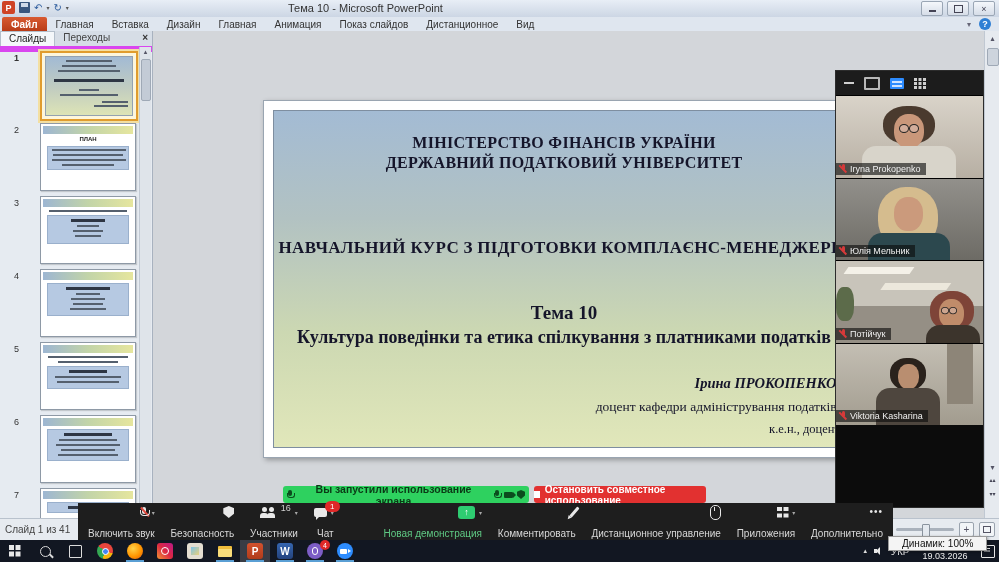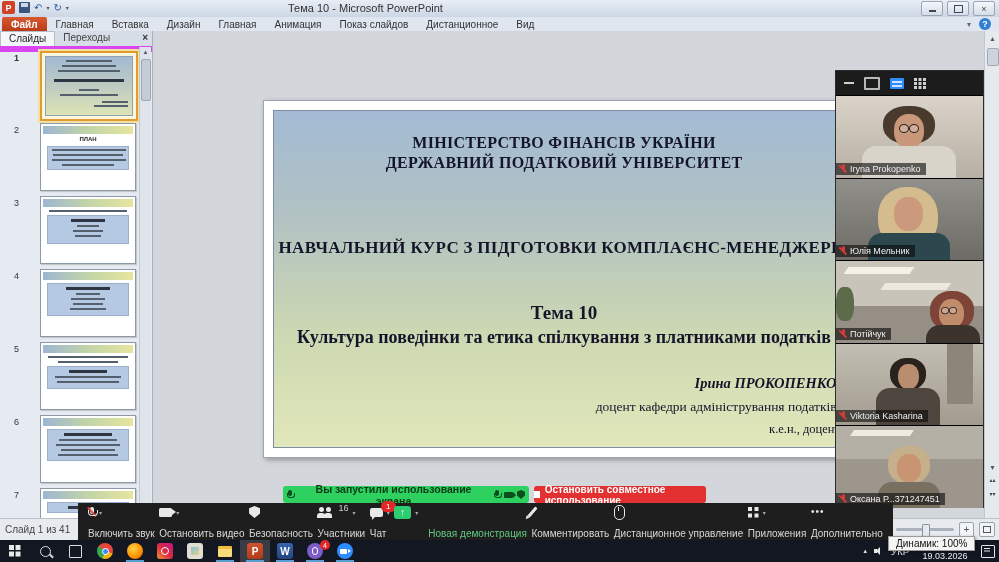--- a/index.html
+++ b/index.html
@@ -144,21 +144,21 @@
   .t5 .pbody{left:42px;top:56px;width:62px;height:28px;background:#7a7062;}
   .nametag{position:absolute;left:0;bottom:3px;display:flex;align-items:center;gap:3px;
            background:rgba(12,12,12,.62);color:#f0f0f0;font-size:9px;padding:1px 5px 1px 3px;max-width:135px;white-space:nowrap;}
   .mic-off{width:8px;height:10px;position:relative;flex:none;}
   .mic-off::before{content:"";position:absolute;left:2.5px;top:0;width:3px;height:6px;background:#d63a3a;border-radius:2px;}
   .mic-off::after{content:"";position:absolute;left:-1px;top:4px;width:10px;height:1.5px;background:#d63a3a;transform:rotate(45deg);}
 
   
   .ztoolbar{position:absolute;left:78px;top:503px;width:815px;height:37px;background:#1e1e1e;z-index:50;
             display:flex;align-items:center;justify-content:space-between;padding:0 10px;box-sizing:border-box;}
-  .zitem{display:flex;flex-direction:column;align-items:flex-start;gap:8px;position:relative;}
+  .zitem{display:flex;flex-direction:column;align-items:flex-end;gap:8px;position:relative;}
   .zlabel{font-size:10px;color:#d8d8d8;white-space:nowrap;}
   .zlabel.green{color:#5fc983;margin-left:34px;}
   .irow{display:flex;align-items:center;gap:4px;height:15px;}
   .chev{font-size:6px;color:#a8a8a8;}
   .i-mic{width:7px;height:11px;position:relative;}
   .i-mic::before{content:"";position:absolute;left:1.5px;top:0;width:4px;height:7px;background:#e8e8e8;border-radius:2px;}
   .i-mic::after{content:"";position:absolute;left:-0.5px;top:3.5px;width:8px;height:5px;border:1px solid #e8e8e8;border-top:none;border-radius:0 0 4px 4px;}
   .i-mic .slash{position:absolute;left:-2px;top:4px;width:12px;height:1.8px;background:#e04a3f;transform:rotate(48deg);}
   .i-cam{width:13px;height:9px;background:#e8e8e8;border-radius:1.5px;position:relative;}
   .i-cam::after{content:"";position:absolute;right:-4px;top:1px;border-left:4px solid #e8e8e8;border-top:3.5px solid transparent;border-bottom:3.5px solid transparent;}
@@ -232,21 +232,21 @@
   .tb-chevup{font-size:7px;color:#ddd;}
   .spk{width:10px;height:10px;position:relative;}
   .spk::before{content:"";position:absolute;left:0;top:3px;width:3px;height:4px;background:#e8e8e8;}
   .spk::after{content:"";position:absolute;left:2px;top:0.5px;border-right:4px solid #e8e8e8;border-top:4.5px solid transparent;border-bottom:4.5px solid transparent;}
   .lang{font-size:9.5px;color:#f0f0f0;}
   .clock{font-size:9px;color:#f0f0f0;text-align:center;line-height:10px;width:58px;padding-top:9px;}
   .notif{width:12px;height:11px;border:1.2px solid #e8e8e8;border-radius:1px;position:relative;}
   .notif::after{content:"";position:absolute;left:2px;top:2.5px;width:6px;height:1.2px;background:#e8e8e8;box-shadow:0 2.5px 0 #e8e8e8;}
 
   .tooltip{position:absolute;left:888px;top:536px;background:#f4f4f4;border:1px solid #9a9a9a;color:#111;
-           font-size:10px;padding:1px 7px;z-index:70;box-shadow:1px 1px 3px rgba(0,0,0,.35);white-space:nowrap;}
+           font-size:10px;padding:1px 13px;z-index:70;box-shadow:1px 1px 3px rgba(0,0,0,.35);white-space:nowrap;}
 </style>
 </head>
 <body>
 
 <div class="screen">
 
   <div class="titlebar">
     <div class="qat">
       <span class="ppt-logo">P</span>
       <span class="save-ic"></span>
@@ -480,50 +480,32 @@
         <div class="scene s3">
             <span class="hair"></span>
             <span class="face"></span>
             <span class="pbody"></span>
           </div>
         <div class="nametag">
             <span class="mic-off"></span>
           <span>Viktoria Kasharina</span>
           </div>
       </div>
-      <div class="tile t5">
-        <div class="scene s5">
-            <span class="hair"></span>
-            <span class="face"></span>
-            <span class="pbody"></span>
-          </div>
-        <div class="nametag">
-            <span class="mic-off"></span>
-          <span>Оксана Р...371247451</span>
-          </div>
-      </div>
     </div>
   </div>
 
   <div class="ztoolbar">
     <div class="zitem">
       <span class="irow">
           <span class="i-mic">
             <span class="slash"></span>
           </span>
         <span class="chev">▾</span>
         </span>
       <span class="zlabel">Включить звук</span>
-    </div>
-    <div class="zitem">
-      <span class="irow">
-          <span class="i-cam"></span>
-        <span class="chev">▾</span>
-        </span>
-      <span class="zlabel">Остановить видео</span>
     </div>
     <div class="zitem">
       <span class="irow">
           <span class="i-shield"></span>
         </span>
       <span class="zlabel">Безопасность</span>
     </div>
     <div class="zitem">
       <span class="irow">
           <span class="i-people"></span>

